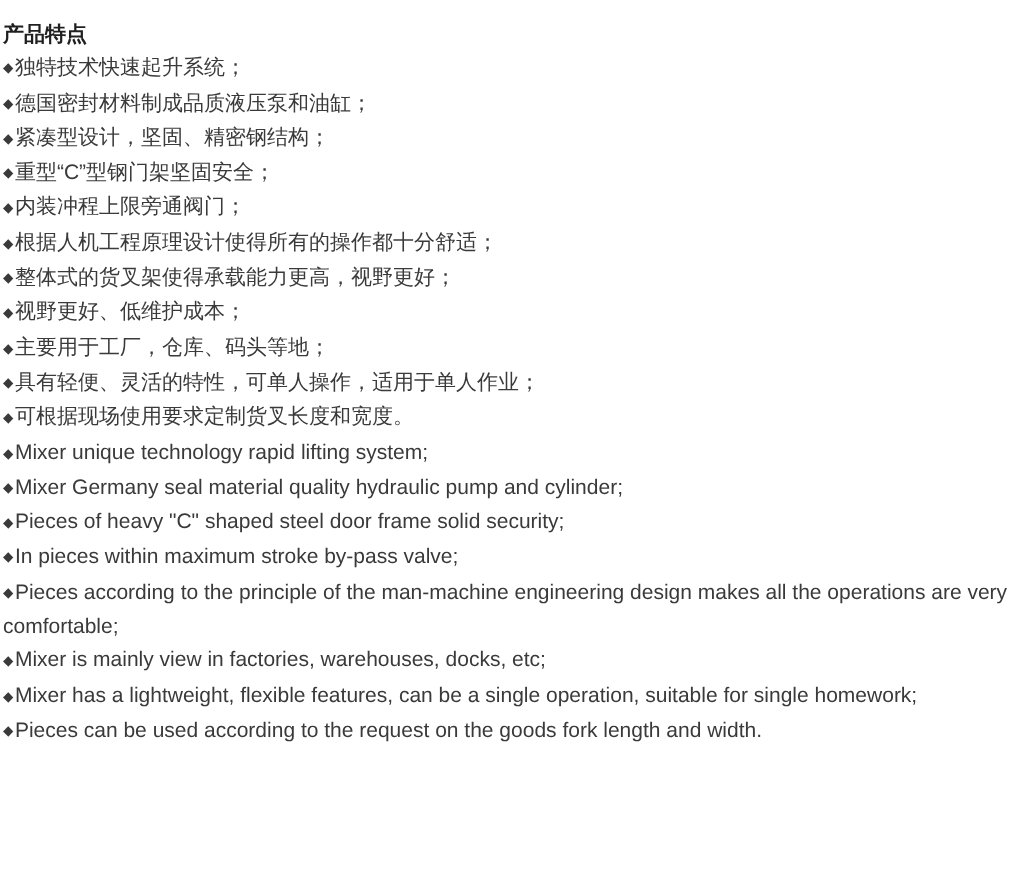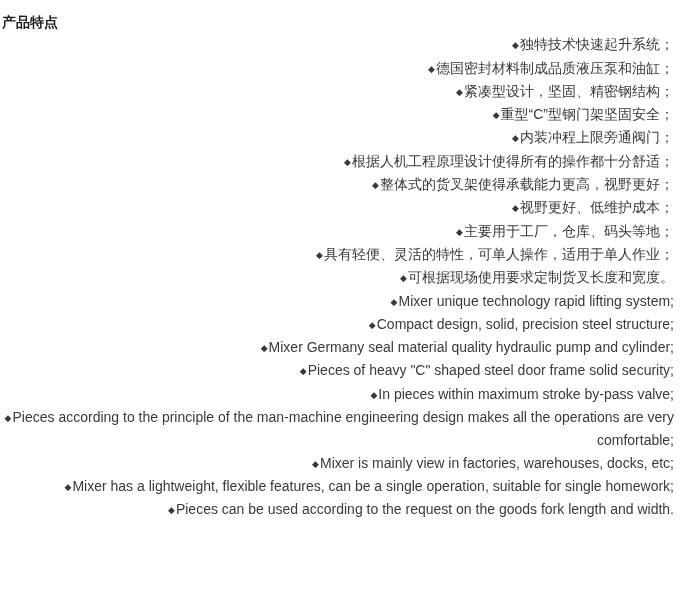--- a/index.html
+++ b/index.html
@@ -22,21 +22,20 @@
   .heading-zh {
     font-weight: 700;
     color: #1f1f1f;
   }
   .heading-en {
     font-weight: 400;
     color: #3a3a3a;
   }
   .feature-line {
     white-space: normal;
-    text-align: right;
   }
   .bullet {
     font-size: 9px;
     vertical-align: 1px;
     margin-right: 1px;
     color: #3a3a3a;
   }
 </style>
 </head>
 <body>
@@ -52,21 +51,20 @@
   <div class="feature-line"><span class="bullet">◆</span><span>内装冲程上限旁通阀门；</span></div>
   <div class="feature-line"><span class="bullet">◆</span><span>根据人机工程原理设计使得所有的操作都十分舒适；</span></div>
   <div class="feature-line"><span class="bullet">◆</span><span>整体式的货叉架使得承载能力更高，视野更好；</span></div>
   <div class="feature-line"><span class="bullet">◆</span><span>视野更好、低维护成本；</span></div>
   <div class="feature-line"><span class="bullet">◆</span><span>主要用于工厂，仓库、码头等地；</span></div>
   <div class="feature-line"><span class="bullet">◆</span><span>具有轻便、灵活的特性，可单人操作，适用于单人作业；</span></div>
   <div class="feature-line"><span class="bullet">◆</span><span>可根据现场使用要求定制货叉长度和宽度。</span></div>
 
 
   <div class="feature-line"><span class="bullet">◆</span><span>Mixer unique technology rapid lifting system;</span></div>
-  <div class="feature-line"><span class="bullet">◆</span><span>Compact design, solid, precision steel structure;</span></div>
   <div class="feature-line"><span class="bullet">◆</span><span>Mixer Germany seal material quality hydraulic pump and cylinder;</span></div>
   <div class="feature-line"><span class="bullet">◆</span><span>Pieces of heavy "C" shaped steel door frame solid security;</span></div>
   <div class="feature-line"><span class="bullet">◆</span><span>In pieces within maximum stroke by-pass valve;</span></div>
   <div class="feature-line"><span class="bullet">◆</span><span>Pieces according to the principle of the man-machine engineering design makes all the operations are very comfortable;</span></div>
   <div class="feature-line"><span class="bullet">◆</span><span>Mixer is mainly view in factories, warehouses, docks, etc;</span></div>
   <div class="feature-line"><span class="bullet">◆</span><span>Mixer has a lightweight, flexible features, can be a single operation, suitable for single homework;</span></div>
   <div class="feature-line"><span class="bullet">◆</span><span>Pieces can be used according to the request on the goods fork length and width.</span></div>
 
 </div>
 

